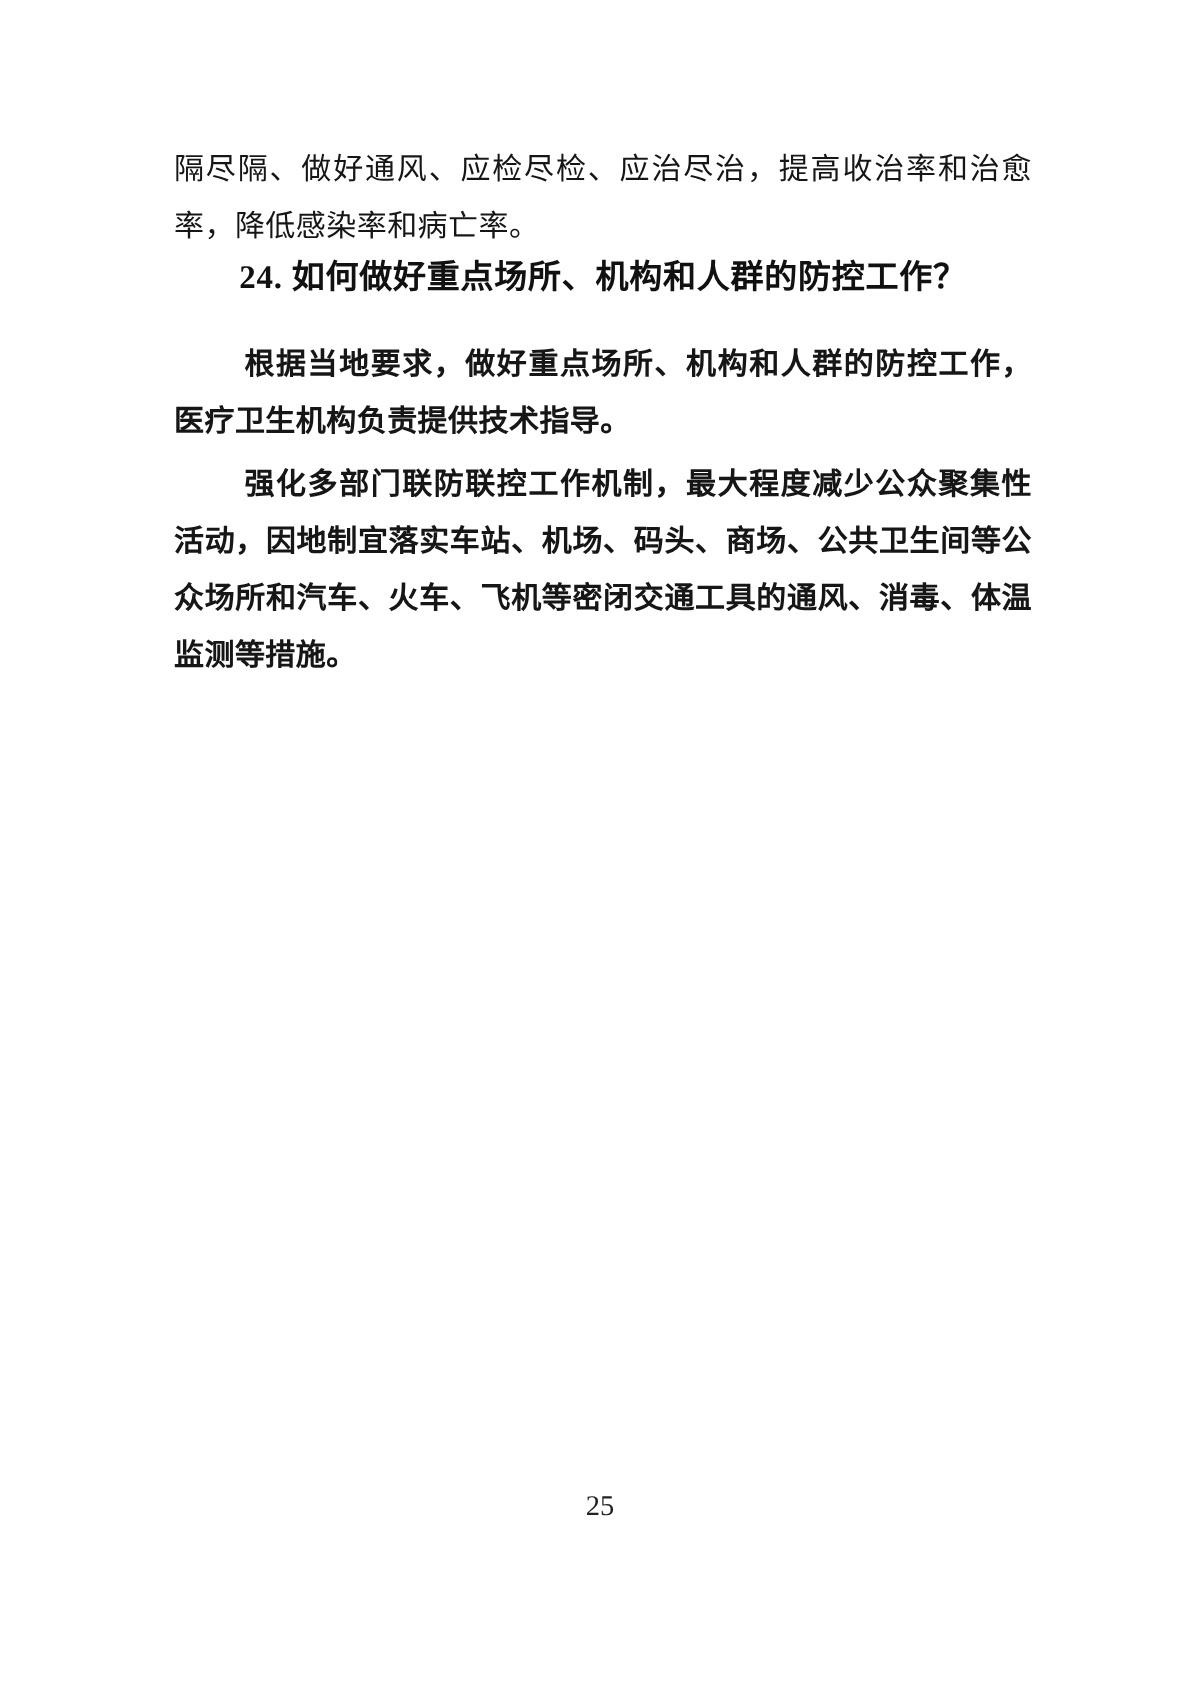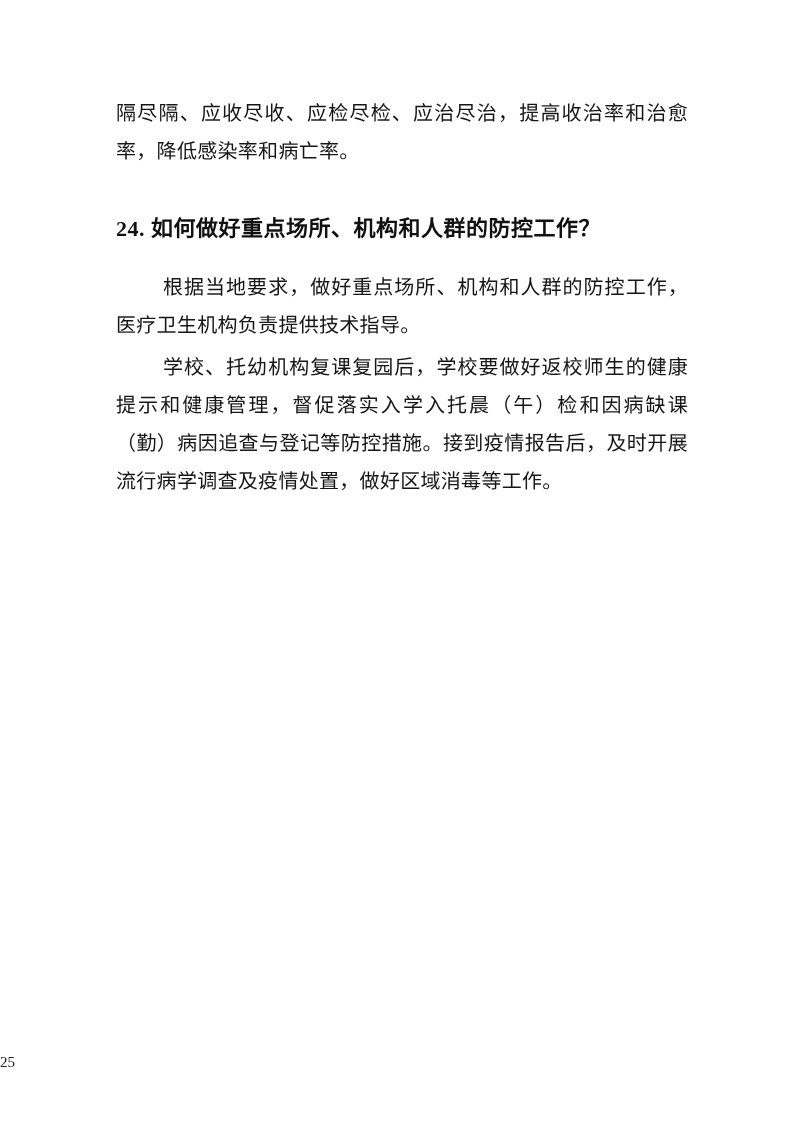--- a/index.html
+++ b/index.html
@@ -24,53 +24,53 @@
   }
   .para {
     font-size: 20px;
     line-height: 38px;
     text-align: justify;
     text-align-last: left;
     letter-spacing: 0.3px;
     color: #161616;
   }
   .para + .para { margin-top: 4px; }
-  .para.indent { text-indent: 2.35em; }
+  .para.indent { text-indent: 2.35em; font-weight: bold; }
   .heading {
     font-size: 22px;
     font-weight: bold;
     line-height: 30px;
-    margin-top: 44px;
     margin-bottom: 24px;
     letter-spacing: 0.5px;
     color: #111111;
+    text-align: center;
   }
   .page-number {
     position: absolute;
-    top: 1054px;
+    top: 994px;
     left: 0;
     width: 100%;
-    text-align: left;
-    font-size: 15px;
+    text-align: center;
+    font-size: 19px;
     color: #222222;
   }
 </style>
 </head>
 <body>
 
 <div class="page">
   <div class="content">
 
-    <p class="para">隔尽隔、应收尽收、应检尽检、应治尽治，提高收治率和治愈率，降低感染率和病亡率。</p>
+    <p class="para">隔尽隔、做好通风、应检尽检、应治尽治，提高收治率和治愈率，降低感染率和病亡率。</p>
 
     <h2 class="heading">24. 如何做好重点场所、机构和人群的防控工作？</h2>
 
     <p class="para indent">根据当地要求，做好重点场所、机构和人群的防控工作，医疗卫生机构负责提供技术指导。</p>
 
+    <p class="para indent">强化多部门联防联控工作机制，最大程度减少公众聚集性活动，因地制宜落实车站、机场、码头、商场、公共卫生间等公众场所和汽车、火车、飞机等密闭交通工具的通风、消毒、体温监测等措施。</p>
 
 
-    <p class="para indent">学校、托幼机构复课复园后，学校要做好返校师生的健康提示和健康管理，督促落实入学入托晨（午）检和因病缺课（勤）病因追查与登记等防控措施。接到疫情报告后，及时开展流行病学调查及疫情处置，做好区域消毒等工作。</p>
 
 
   </div>
 
   <div class="page-number">25</div>
 </div>
 
 </body></html>

